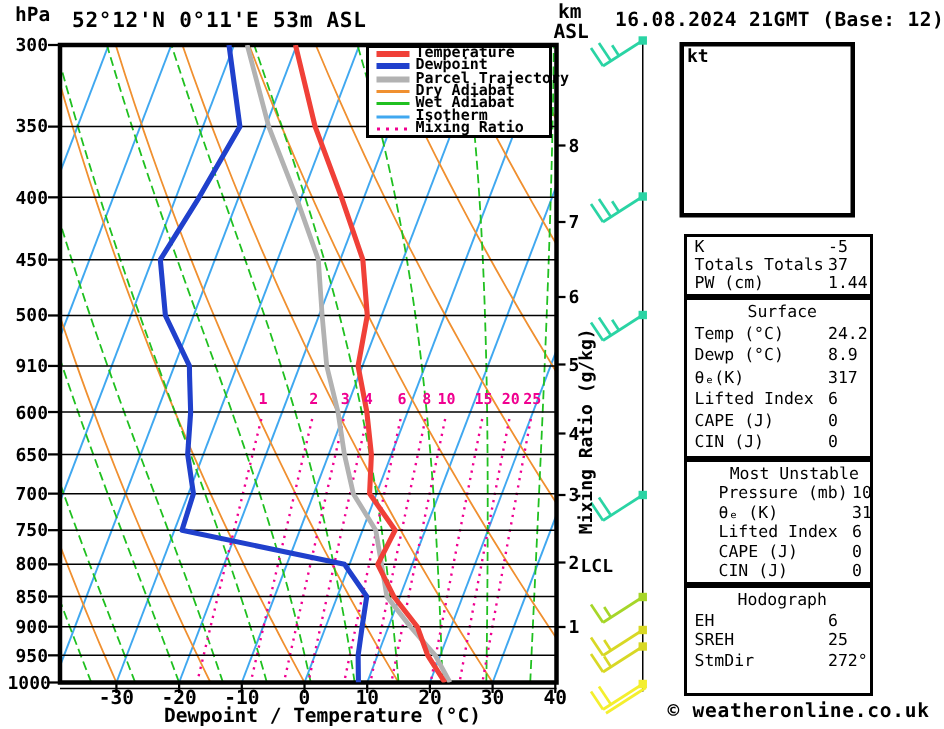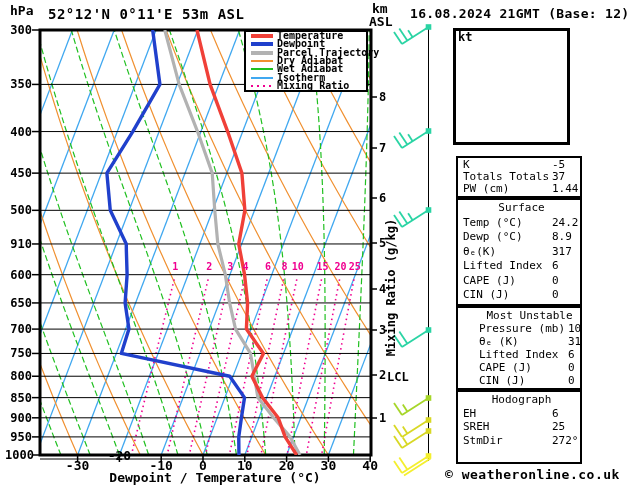--- a/index.html
+++ b/index.html
@@ -354,21 +354,21 @@
       <div class="kmlabel" style="left:379px;top:141px;">7</div>
       <div class="kmlabel" style="left:379px;top:191px;">6</div>
       <div class="kmlabel" style="left:379px;top:236px;">5</div>
       <div class="kmlabel" style="left:379px;top:282px;">4</div>
       <div class="kmlabel" style="left:379px;top:323px;">3</div>
       <div class="kmlabel" style="left:379px;top:368px;">2</div>
       <div class="kmlabel" style="left:379px;top:411px;">1</div>
     </div>
   <div id="xtick-labels">
       <div class="xtick" style="left:55.60000000000001px;top:458px;">-30</div>
-      <div class="xtick" style="left:97.4px;top:448px;">-20</div>
+      <div class="xtick" style="left:97.4px;top:458px;">-20</div>
       <div class="xtick" style="left:139.2px;top:458px;">-10</div>
       <div class="xtick" style="left:181px;top:458px;">0</div>
       <div class="xtick" style="left:222.8px;top:458px;">10</div>
       <div class="xtick" style="left:264.6px;top:458px;">20</div>
       <div class="xtick" style="left:306.4px;top:458px;">30</div>
       <div class="xtick" style="left:348.2px;top:458px;">40</div>
     </div>
   <div id="mix-labels">
       <div class="mixlabel" style="left:163.37423175057262px;top:261px;">1</div>
       <div class="mixlabel" style="left:197.22224182827134px;top:261px;">2</div>

